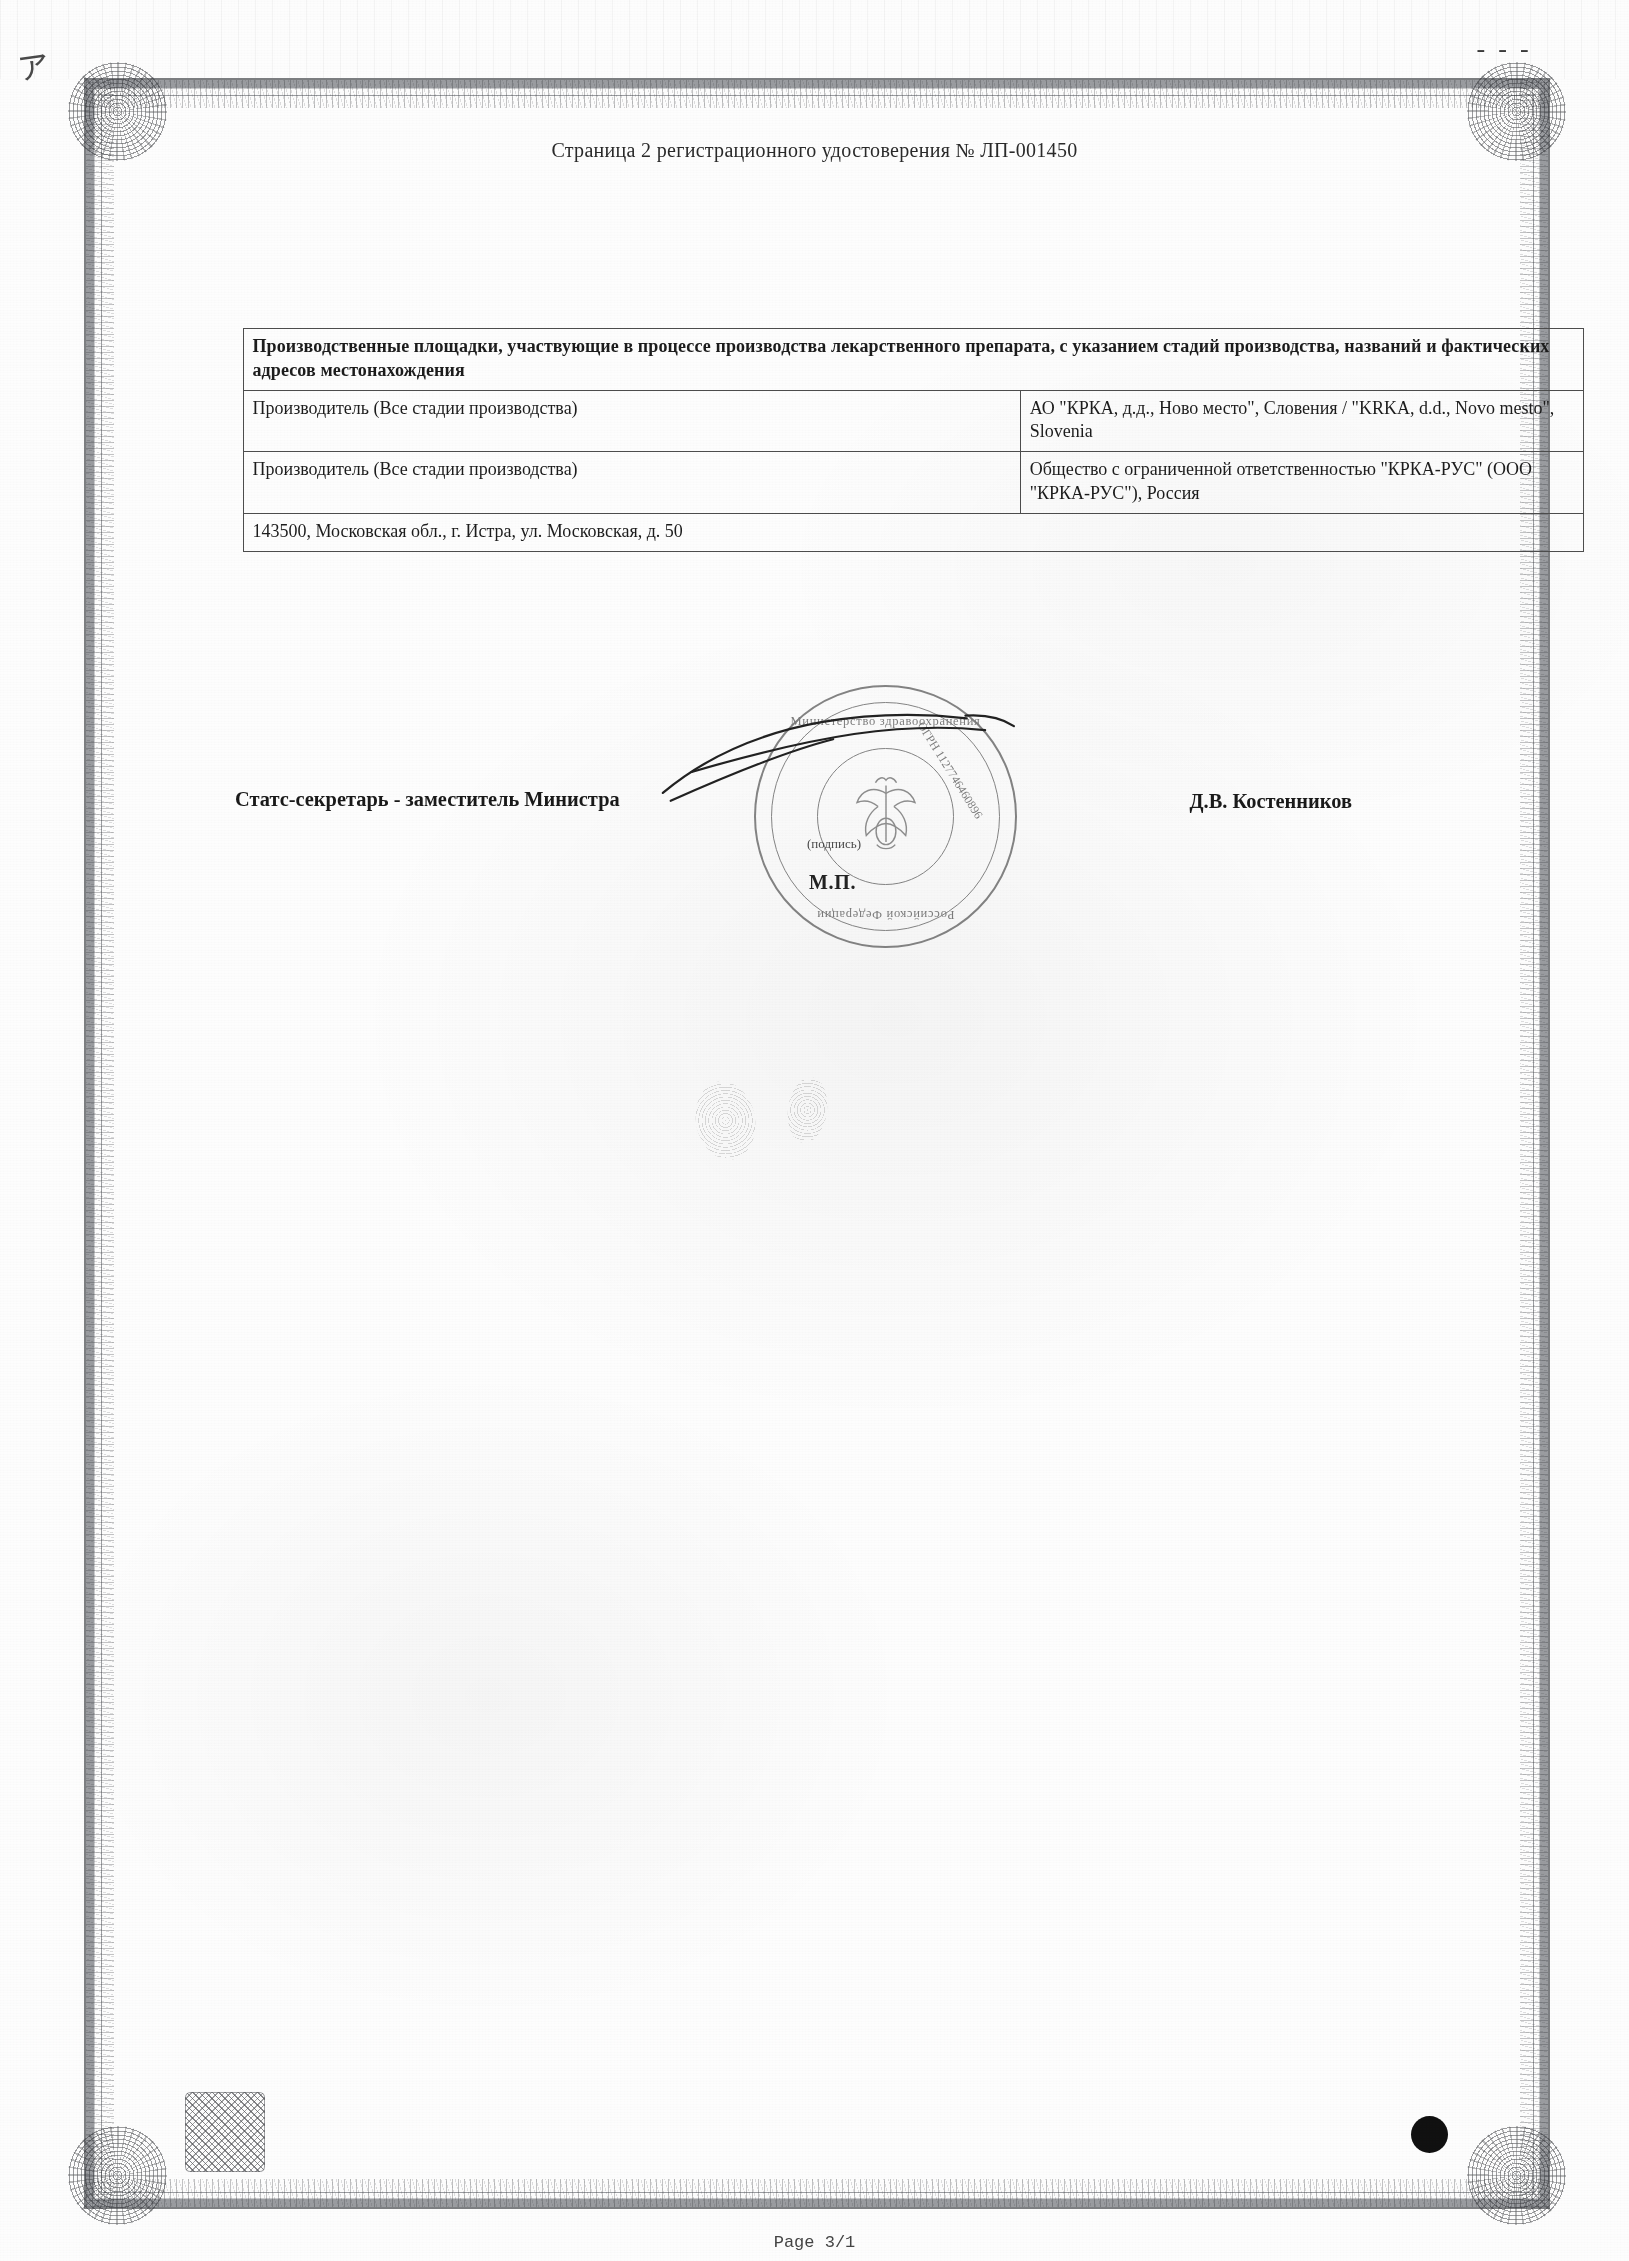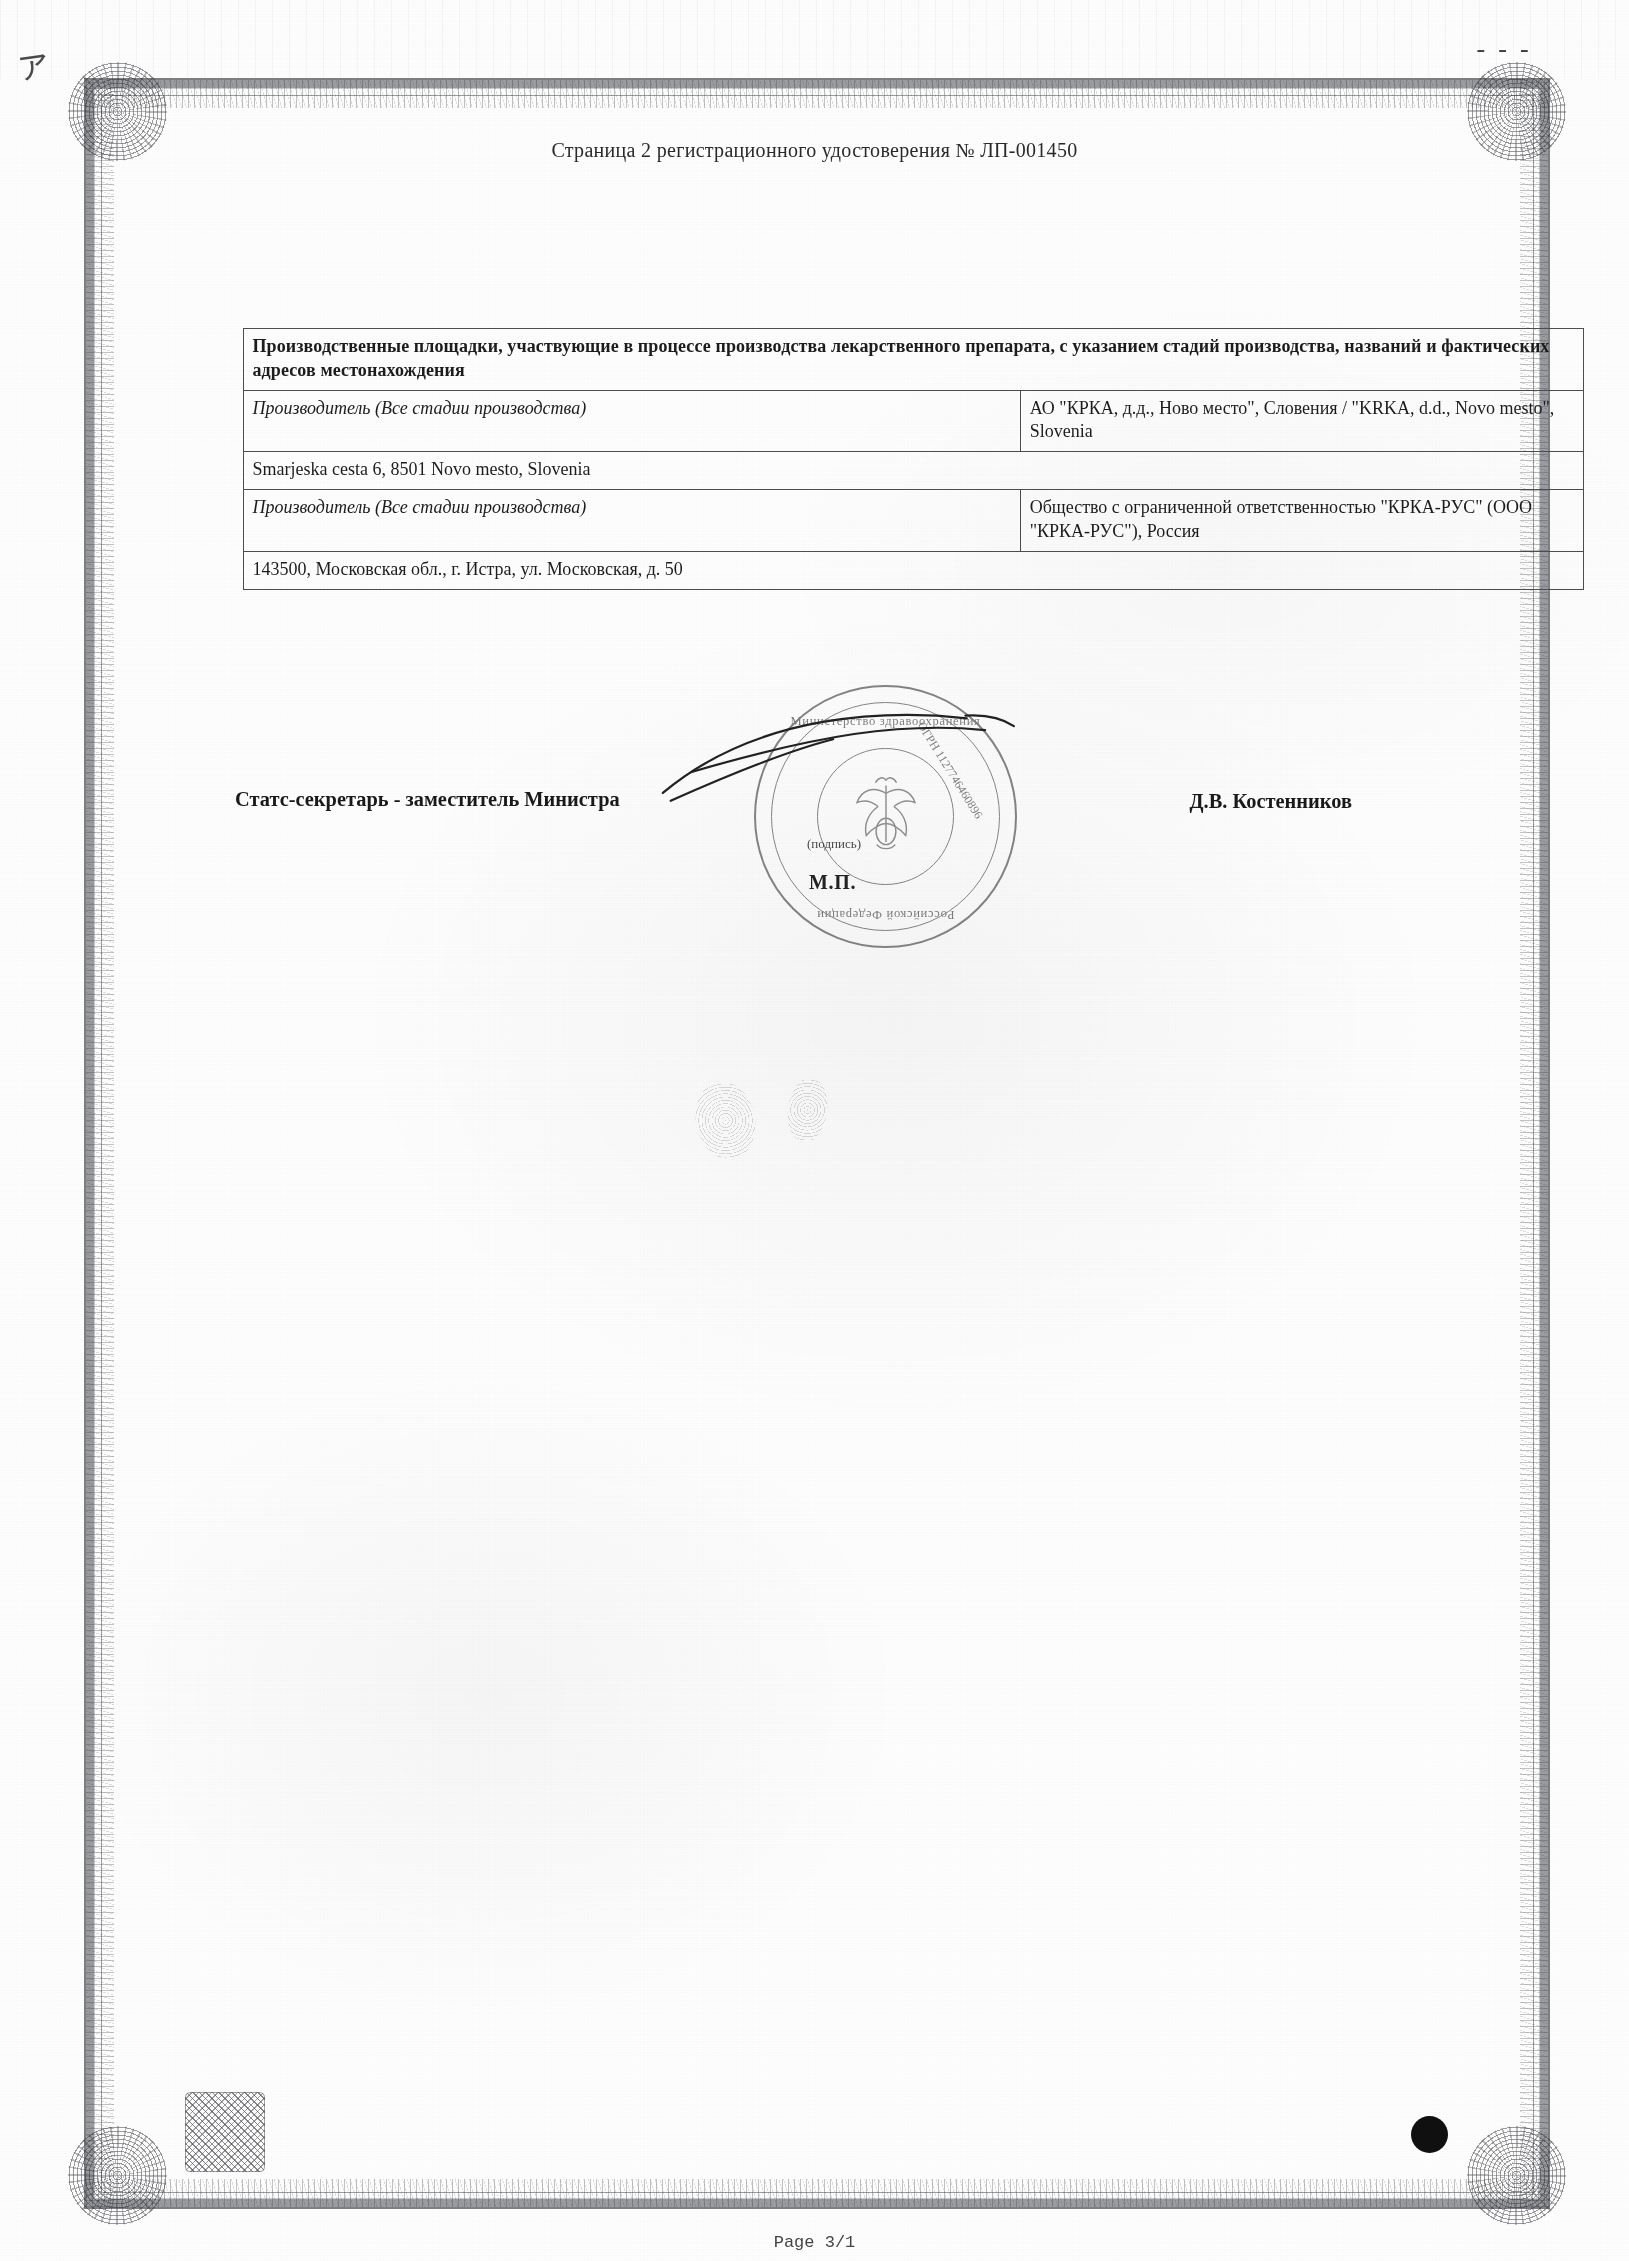--- a/index.html
+++ b/index.html
@@ -141,21 +141,20 @@
     vertical-align: top;
     font-size: 18px;
     line-height: 1.32;
   }
   td.cell-title {
     font-weight: bold;
     letter-spacing: 0.1px;
     font-size: 18px;
   }
   td.cell-role {
-    font-style: italic;
     width: 58%;
   }
   td.cell-name { width: 42%; }
   td.cell-address { font-size: 18px; }
 
   
   #signature-block {
     position: absolute;
     left: 235px;
     top: 786px;
@@ -325,23 +324,20 @@
   <div id="page-header">Страница 2 регистрационного удостоверения № ЛП-001450</div>
 
   <table id="manufacturers-table">
     <tbody>
       <tr>
         <td class="cell-title" colspan="2">Производственные площадки, участвующие в процессе производства лекарственного препарата, с указанием стадий производства, названий и фактических адресов местонахождения</td>
       </tr>
       <tr>
         <td class="cell-role">Производитель (Все стадии производства)</td>
         <td class="cell-name">АО "КРКА, д.д., Ново место", Словения / "KRKA, d.d., Novo mesto", Slovenia</td>
-      </tr>
-      <tr>
-        <td class="cell-address" colspan="2">Smarjeska cesta 6, 8501 Novo mesto, Slovenia</td>
       </tr>
       <tr>
         <td class="cell-role">Производитель (Все стадии производства)</td>
         <td class="cell-name">Общество с ограниченной ответственностью "КРКА-РУС" (ООО "КРКА-РУС"), Россия</td>
       </tr>
       <tr>
         <td class="cell-address" colspan="2">143500, Московская обл., г. Истра, ул. Московская, д. 50</td>
       </tr>
     </tbody>
   </table>

